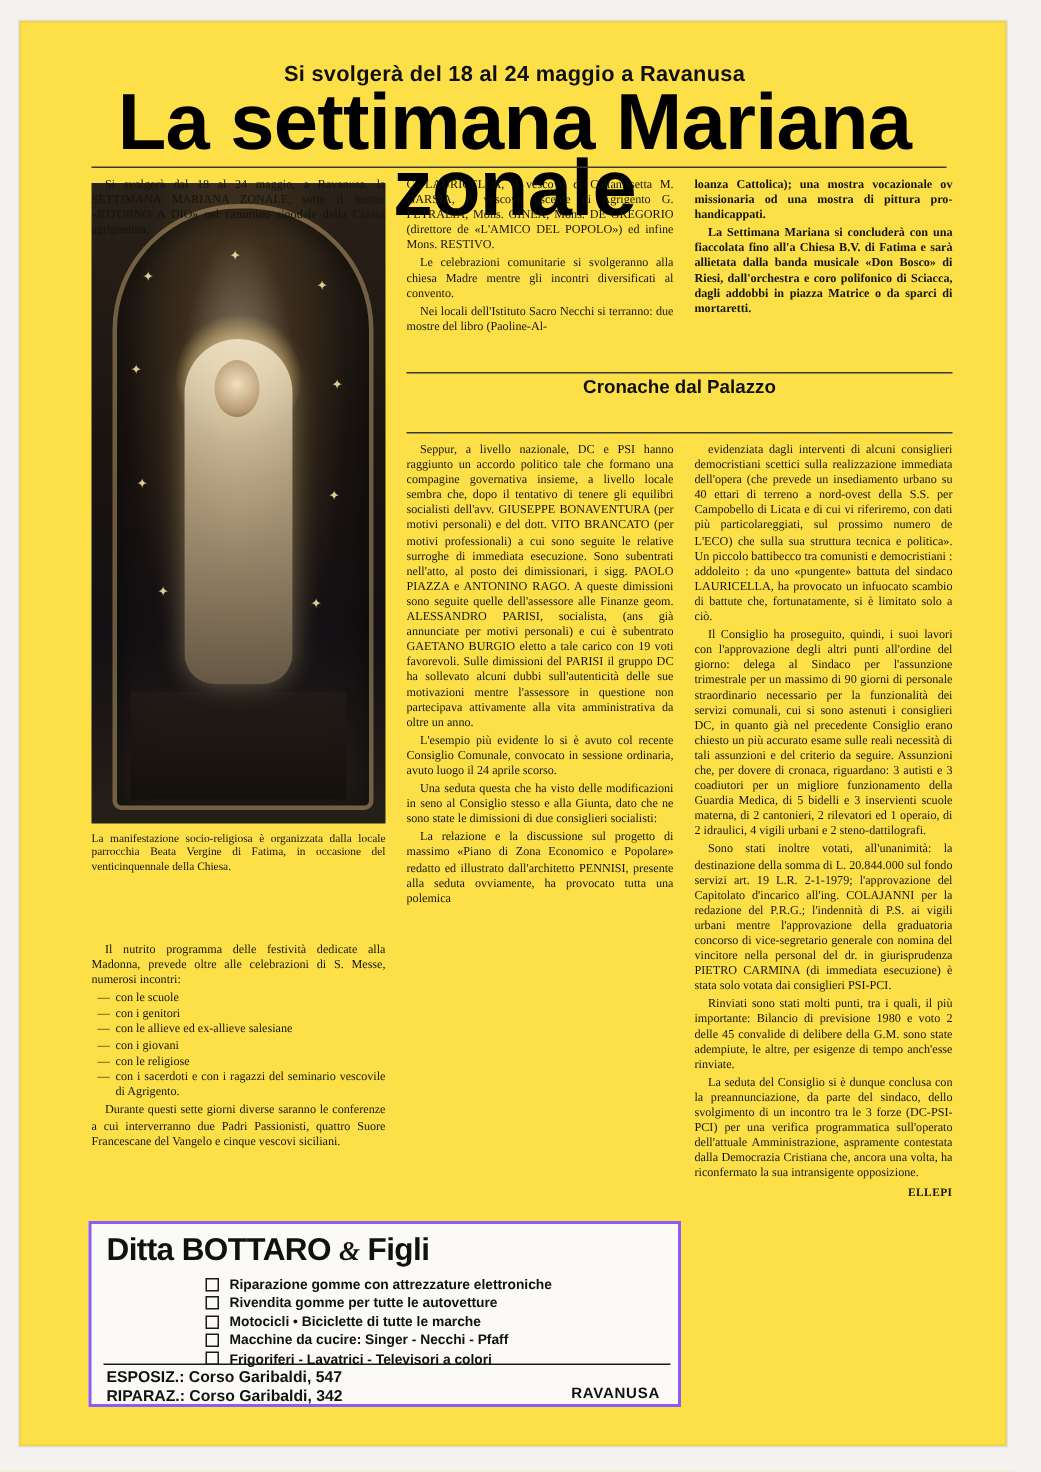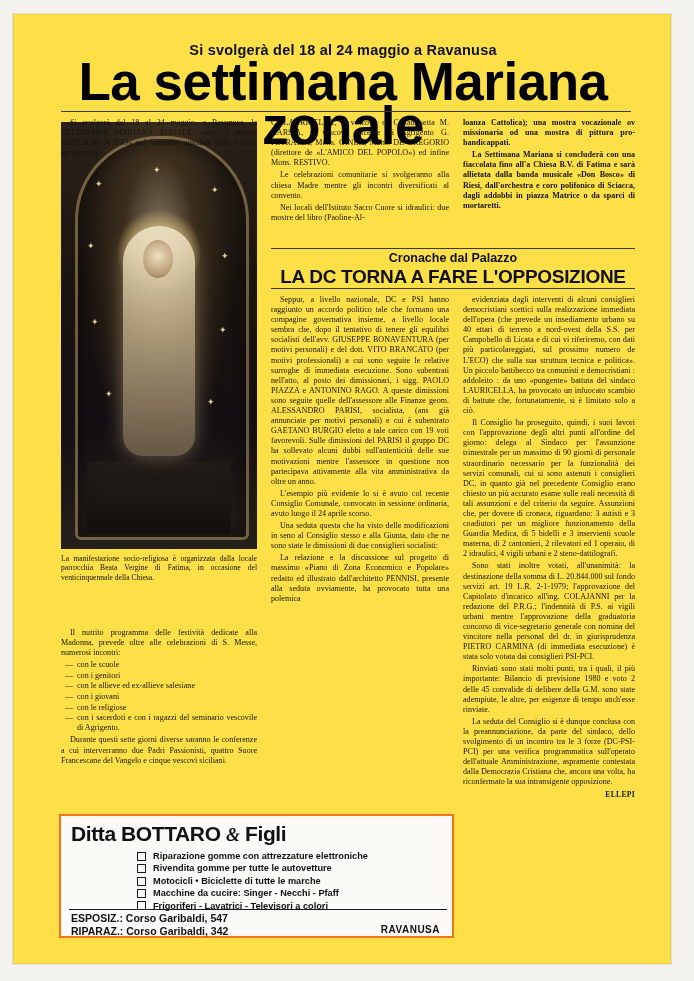--- a/index.html
+++ b/index.html
@@ -174,21 +174,21 @@
     position: absolute;
     left: 4px;
   }
   
   .ad {
     position: absolute;
     left: 46px;
     top: 800px;
     width: 395px;
     height: 124px;
-    border: 2px solid #f97316;
+    border: 2px solid #8b5cf6;
     background: #fbfaf7;
     box-sizing: border-box;
   }
   .ad-title {
     position: absolute;
     left: 10px;
     top: 6px;
     font-family: "Liberation Sans", sans-serif;
     font-weight: bold;
     font-size: 21px;
@@ -301,31 +301,30 @@
 
     <div class="col" style="left:254px; top:104px; width:0; height:0;"></div>
 
     <div class="col" style="left:48px; top:104px; width:196px;">
       <p>Si svolgerà dal 18 al 24 maggio, a Ravanusa, la SETTIMANA MARIANA ZONALE, sotto il motto: «RITORNO A DIO» nel cammino sinodale della Chiesa agrigentina.</p>
     </div>
 
     <div class="col" style="left:258px; top:104px; width:178px;">
       <p class="noind">C. LAURICELLA, il vescovo di Caltanissetta M. GARSIA, il vescovo uscente di Agrigento G. PETRALIA, Mons. GINEX, Mons. DE GREGORIO (direttore de «L'AMICO DEL POPOLO») ed infine Mons. RESTIVO.</p>
       <p>Le celebrazioni comunitarie si svolgeranno alla chiesa Madre mentre gli incontri diversificati al convento.</p>
-      <p>Nei locali dell'Istituto Sacro Cuore si idraulici: due mostre del libro (Paoline-Al-</p>
+      <p>Nei locali dell'Istituto Sacro Necchi si terranno: due mostre del libro (Paoline-Al-</p>
     </div>
 
     <div class="col" style="left:450px; top:104px; width:172px;font-weight:bold;">
       <p class="noind">loanza Cattolica); una mostra vocazionale ov missionaria od una mostra di pittura pro-handicappati.</p>
       <p>La Settimana Mariana si concluderà con una fiaccolata fino all'a Chiesa B.V. di Fatima e sarà allietata dalla banda musicale «Don Bosco» di Riesi, dall'orchestra e coro polifonico di Sciacca, dagli addobbi in piazza Matrice o da sparci di mortaretti.</p>
     </div>
 
     <div class="sec-rule" style="left:258px; top:234px; width:364px;"></div>
     <div class="sec-kicker" style="left:258px; top:237px; width:364px;">Cronache dal Palazzo</div>
-    <div class="sec-title" style="left:258px; top:252px; width:364px;">LA DC TORNA A FARE L'OPPOSIZIONE</div>
     <div class="sec-rule" style="left:258px; top:274px; width:364px;"></div>
 
     <div class="col" style="left:258px; top:281px; width:178px;">
       <p>Seppur, a livello nazionale, DC e PSI hanno raggiunto un accordo politico tale che formano una compagine governativa insieme, a livello locale sembra che, dopo il tentativo di tenere gli equilibri socialisti dell'avv. GIUSEPPE BONAVENTURA (per motivi personali) e del dott. VITO BRANCATO (per motivi professionali) a cui sono seguite le relative surroghe di immediata esecuzione. Sono subentrati nell'atto, al posto dei dimissionari, i sigg. PAOLO PIAZZA e ANTONINO RAGO. A queste dimissioni sono seguite quelle dell'assessore alle Finanze geom. ALESSANDRO PARISI, socialista, (ans già annunciate per motivi personali) e cui è subentrato GAETANO BURGIO eletto a tale carico con 19 voti favorevoli. Sulle dimissioni del PARISI il gruppo DC ha sollevato alcuni dubbi sull'autenticità delle sue motivazioni mentre l'assessore in questione non partecipava attivamente alla vita amministrativa da oltre un anno.</p>
       <p>L'esempio più evidente lo si è avuto col recente Consiglio Comunale, convocato in sessione ordinaria, avuto luogo il 24 aprile scorso.</p>
       <p>Una seduta questa che ha visto delle modificazioni in seno al Consiglio stesso e alla Giunta, dato che ne sono state le dimissioni di due consiglieri socialisti:</p>
       <p>La relazione e la discussione sul progetto di massimo «Piano di Zona Economico e Popolare» redatto ed illustrato dall'architetto PENNISI, presente alla seduta ovviamente, ha provocato tutta una polemica</p>
     </div>
 
     <div class="col" style="left:450px; top:281px; width:172px;">

